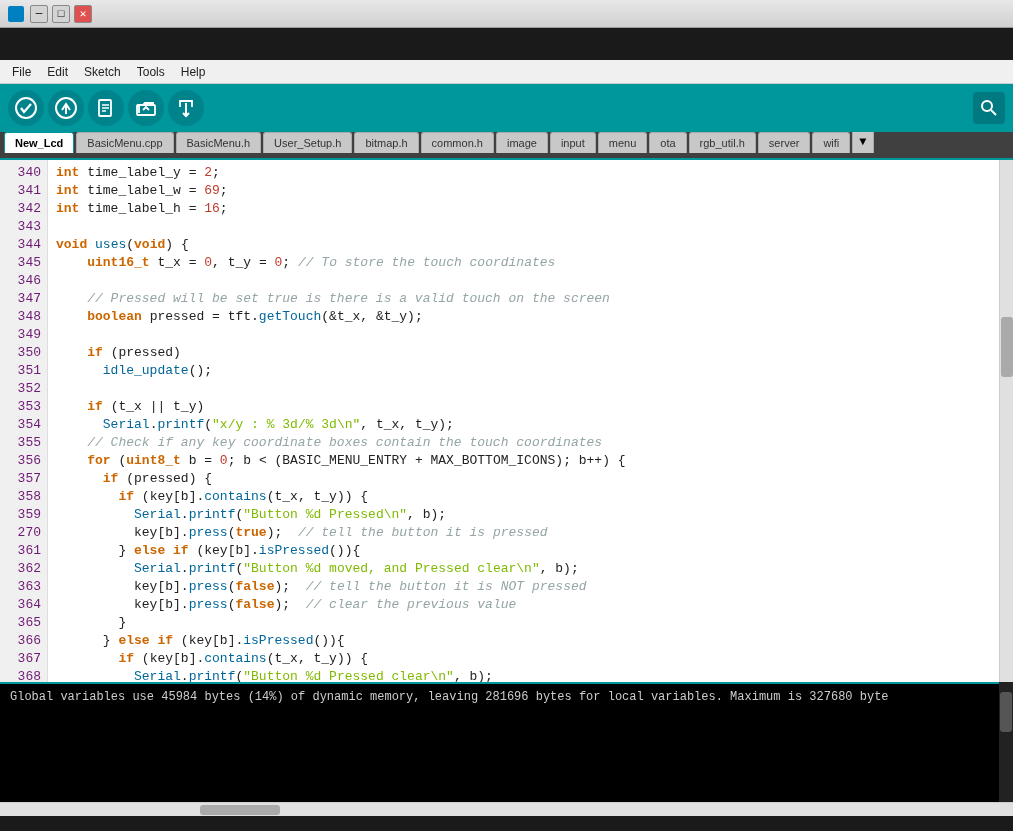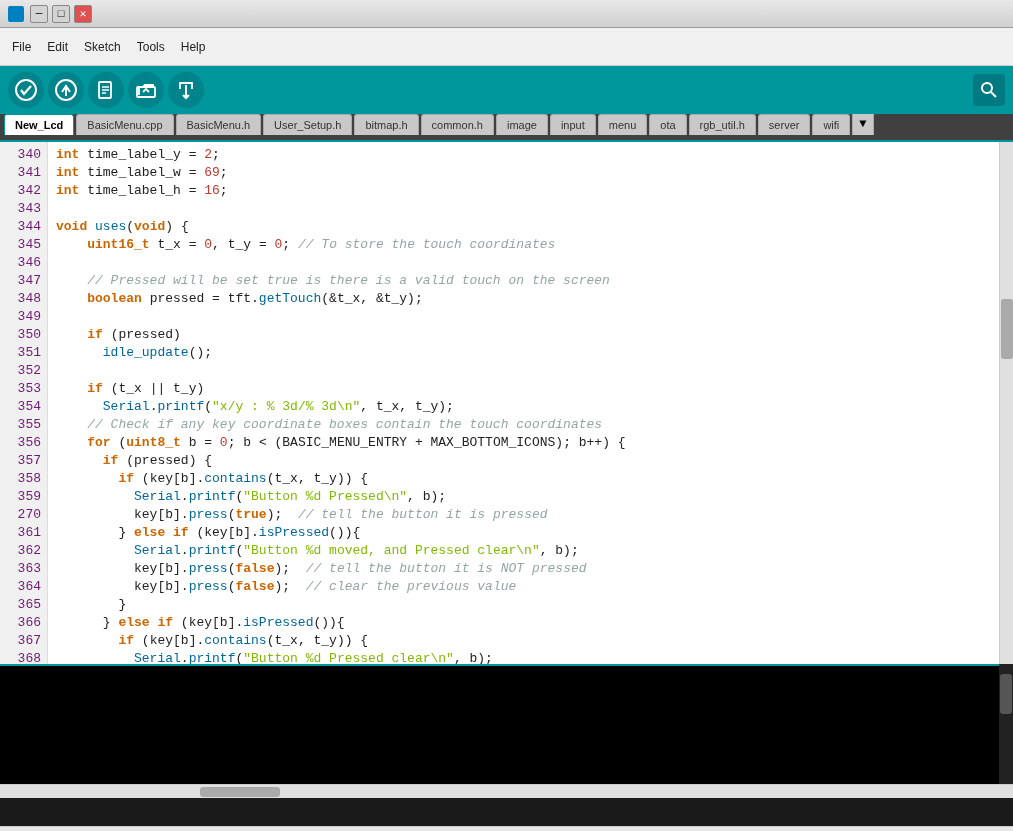--- a/index.html
+++ b/index.html
@@ -40,25 +40,26 @@
       border-radius: 2px;
       background: #d4d4d4;
     }
     .title-btn.close { background: #e05050; color: white; }
     .title-btn.maximize { background: #d4d4d4; }
     .title-btn.minimize { background: #d4d4d4; }
 
     
     #menubar {
       background: #f0f0f0;
-      height: 38px;
+      height: 24px;
       display: flex;
       align-items: center;
       padding: 0 4px;
       border-bottom: 1px solid #ccc;
+      margin-top: 32px;
     }
     .menu-item {
       font-family: Arial, sans-serif;
       font-size: 12px;
       padding: 2px 8px;
       cursor: pointer;
       color: #222;
     }
 
     
@@ -390,20 +391,21 @@
 <span class="normal">        </span><span class="kw">if</span><span class="normal"> (key[b].</span><span class="fn">contains</span><span class="normal">(t_x, t_y)) {</span>
 <span class="normal">          </span><span class="serial">Serial</span><span class="normal">.</span><span class="fn">printf</span><span class="normal">(</span><span class="str">"Button %d Pressed clear\n"</span><span class="normal">, b);</span>
 </div>
   <div id="scrollbar-v">
     <div class="scroll-thumb"></div>
   </div>
 </div>
 
 <div style="position:relative; background:#000;">
   <div id="console-area">
+    <div>Global variables use 45984 bytes (14%) of dynamic memory, leaving 281696 bytes for local variables. Maximum is 327680 byte</div>
   </div>
   <div id="console-scrollbar">
     <div class="console-scroll-thumb"></div>
   </div>
 </div>
 
 <div id="hscroll">
   <div class="hscroll-thumb"></div>
 </div>
 

